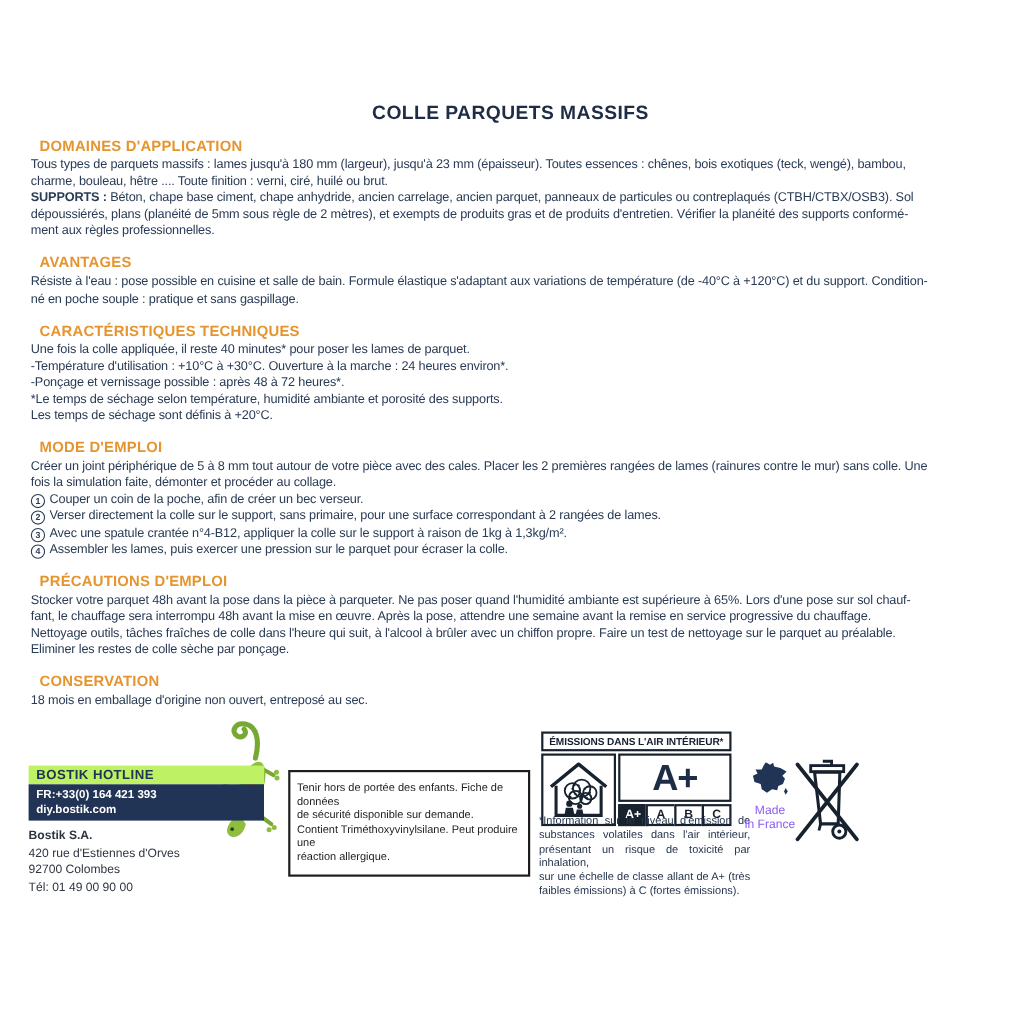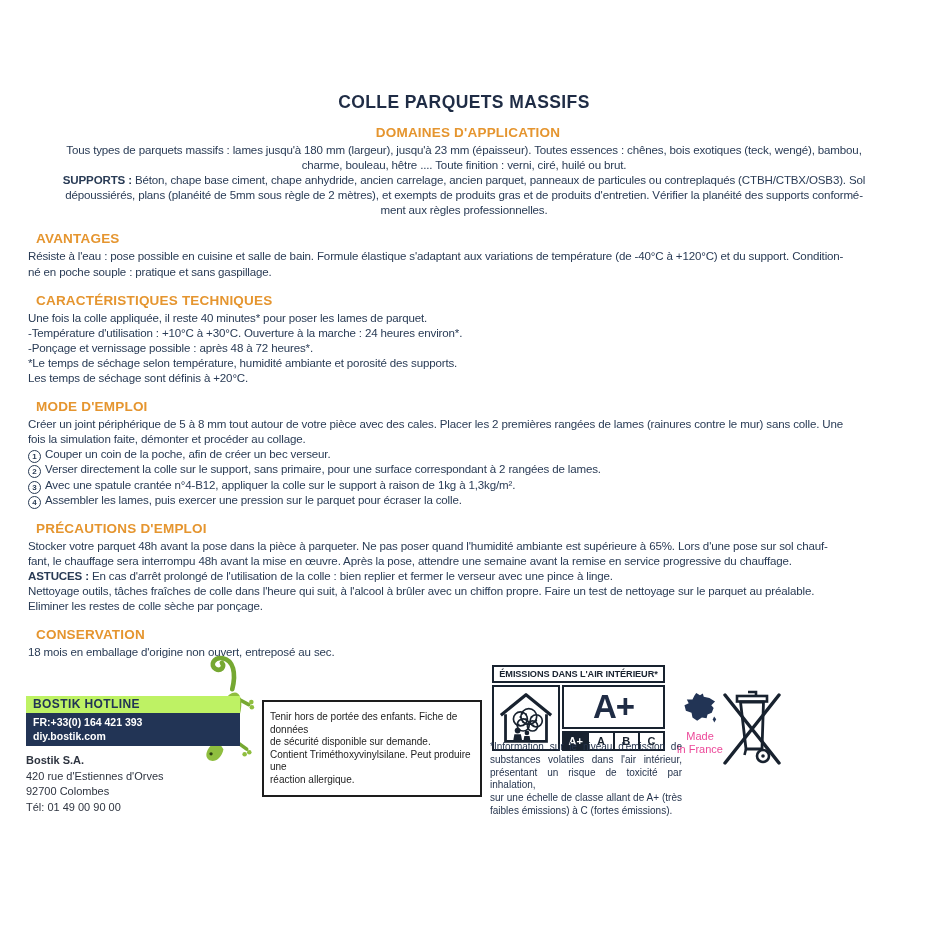--- a/index.html
+++ b/index.html
@@ -8,21 +8,21 @@
     background:#ffffff;box-sizing:border-box;
     font-family:"Liberation Sans","DejaVu Sans",sans-serif;
     color:#293B55;
   }
   .content{padding:92px 40px 0 28px;}
   h1.title{
     margin:0;text-align:center;font-size:17.5px;line-height:20px;
     font-weight:700;color:#1F2C45;letter-spacing:.4px;
   }
   .section{margin-top:13px;}
-  .section:first-child{text-align:center;}
+  .section:first-child{}
   .sec-h{
     margin:0 0 3px 8px;font-size:13.5px;line-height:15px;
     font-weight:700;color:#E5952F;letter-spacing:.2px;
   }
   .line{
     font-size:11.55px;line-height:15.1px;letter-spacing:-.15px;
     white-space:nowrap;color:#293B55;
   }
   .line .b{font-weight:700;}
   .num{
@@ -66,21 +66,21 @@
   .em-cell{
     flex:1;border:2px solid #18222F;margin-left:-2px;height:16px;
     font-size:11px;font-weight:700;text-align:center;line-height:16px;
     background:#fff;color:#18222F;
   }
   .em-cell:first-child{margin-left:0;}
   .em-cell.active{background:#18222F;color:#ffffff;border-color:#18222F;}
   .footnote{left:490px;top:741px;width:192px;font-size:10px;line-height:12.8px;color:#26354E;}
   .footnote .fline{text-align:justify;text-align-last:justify;}
   .footnote .fline.last{text-align-last:left;}
-  .made-in{left:674px;top:692px;width:52px;text-align:center;color:#ec4899;}
+  .made-in{left:674px;top:692px;width:52px;text-align:center;color:#8b5cf6;}
   .made-in .mi-text{font-size:11px;line-height:13px;margin-top:2px;}
   .bin{left:722px;top:688px;}
 </style>
 </head>
 <body>
 
 <div class="page">
   <div class="content">
     <h1 class="title">COLLE PARQUETS MASSIFS</h1>
     <div>
@@ -111,21 +111,20 @@
           <div class="line"><span>fois la simulation faite, démonter et procéder au collage.</span></div>
           <div class="line"><span class="num">1</span><span>Couper un coin de la poche, afin de créer un bec verseur.</span></div>
           <div class="line"><span class="num">2</span><span>Verser directement la colle sur le support, sans primaire, pour une surface correspondant à 2 rangées de lames.</span></div>
           <div class="line"><span class="num">3</span><span>Avec une spatule crantée n°4-B12, appliquer la colle sur le support à raison de 1kg à 1,3kg/m².</span></div>
           <div class="line"><span class="num">4</span><span>Assembler les lames, puis exercer une pression sur le parquet pour écraser la colle.</span></div>
         </div>
         <div class="section">
           <h2 class="sec-h">PRÉCAUTIONS D'EMPLOI</h2>
           <div class="line"><span>Stocker votre parquet 48h avant la pose dans la pièce à parqueter.  Ne pas poser quand l'humidité ambiante est supérieure à 65%. Lors d'une pose sur sol chauf-</span></div>
           <div class="line"><span>fant, le chauffage sera interrompu 48h avant la mise en œuvre. Après la pose, attendre une semaine avant la remise en service progressive du chauffage.</span></div>
-          <div class="line"><span class="b">ASTUCES : </span><span>En cas d'arrêt prolongé de l'utilisation de la colle : bien replier et fermer le verseur avec une pince à linge.</span></div>
           <div class="line"><span>Nettoyage outils, tâches fraîches de colle dans l'heure qui suit, à l'alcool à brûler avec un chiffon propre. Faire un test de nettoyage sur le parquet au préalable.</span></div>
           <div class="line"><span>Eliminer les restes de colle sèche par ponçage.</span></div>
         </div>
         <div class="section">
           <h2 class="sec-h">CONSERVATION</h2>
           <div class="line"><span>18 mois en emballage d'origine non ouvert, entreposé au sec.</span></div>
         </div>
       </div>
   </div>
 

